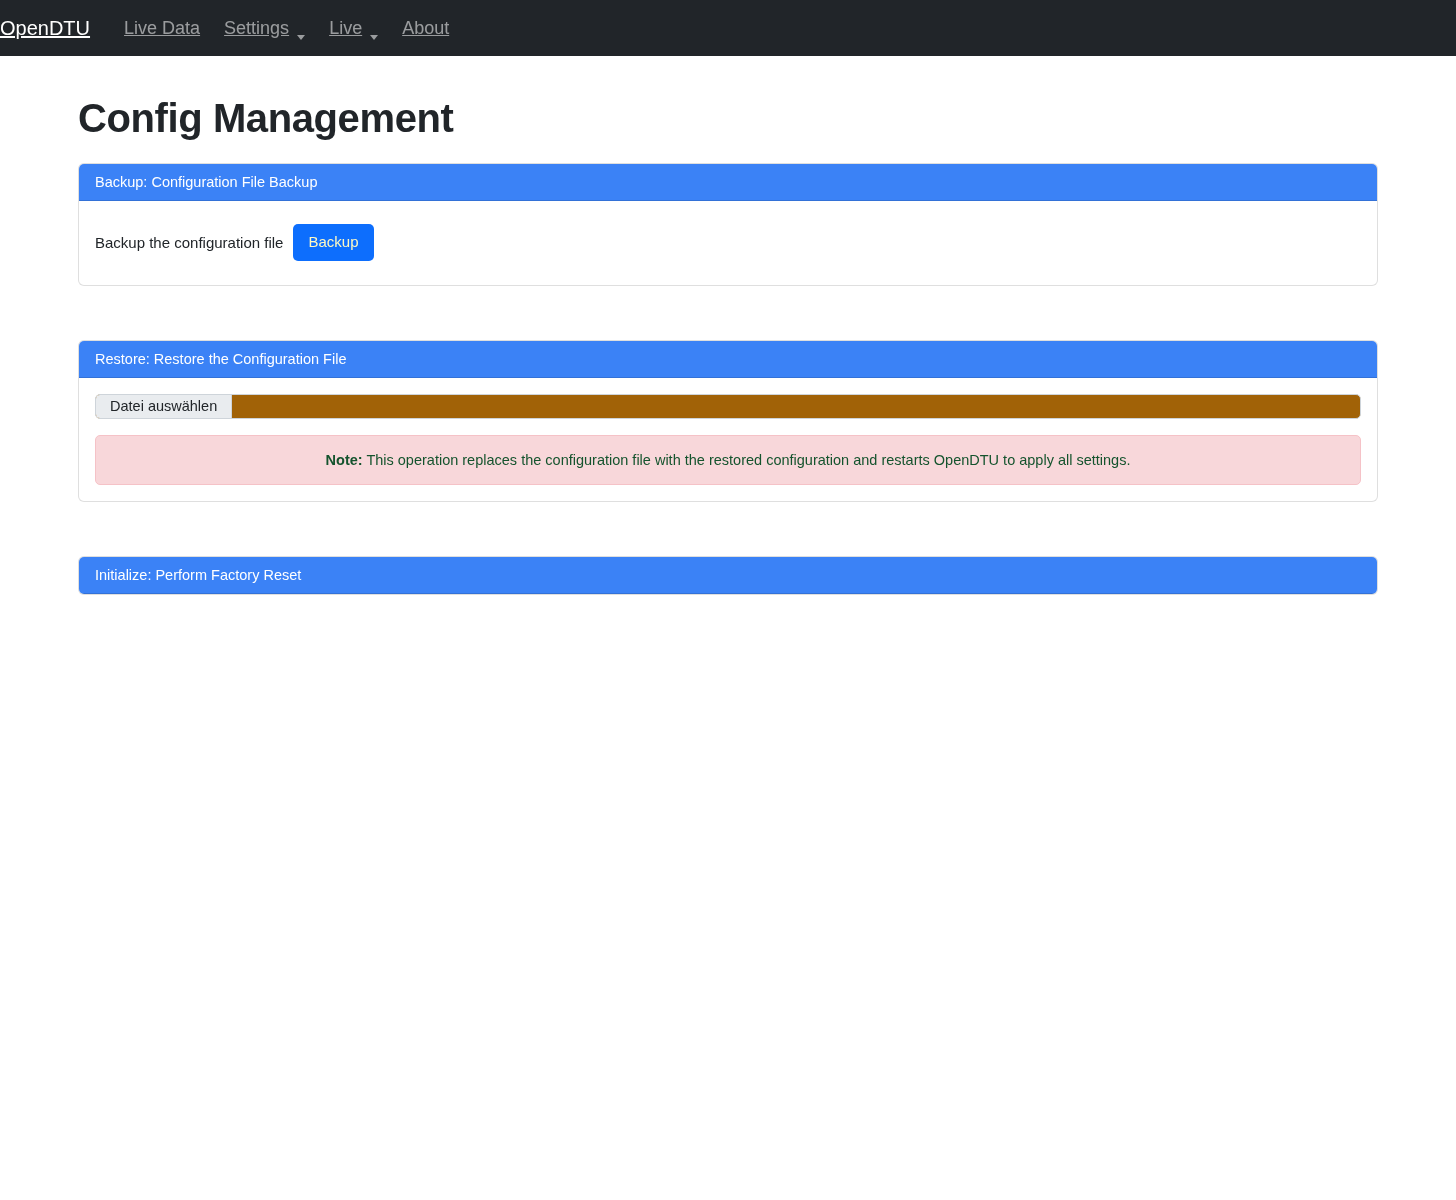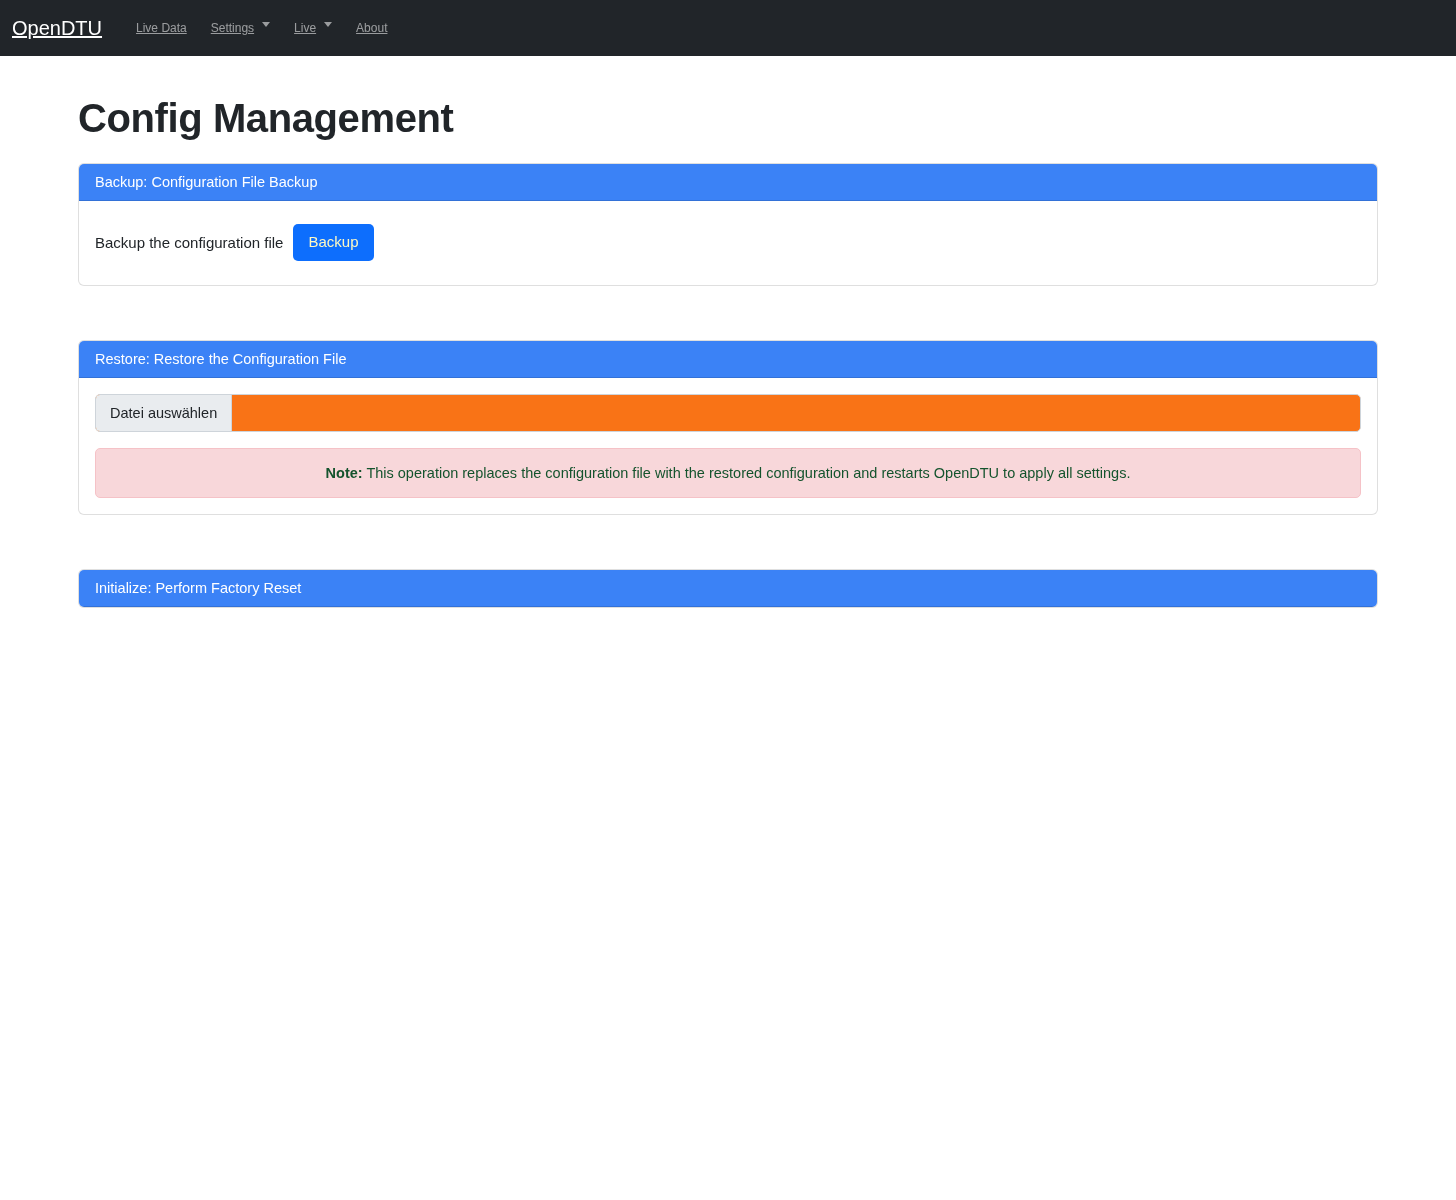--- a/index.html
+++ b/index.html
@@ -11,43 +11,43 @@
     font-family: "Liberation Sans", sans-serif;
     color: #212529;
   }
 
   
   .navbar {
     height: 56px;
     background: #212529;
     display: flex;
     align-items: center;
-    padding: 0 12px;
+    padding: 0 0;
     gap: 0;
   }
   .navbar-brand {
     color: #ffffff;
     font-size: 20px;
     line-height: 1;
     margin-right: 22px;
     padding: 4px 0;
     white-space: nowrap;
   }
   .nav-list {
     display: flex;
     align-items: center;
     gap: 0;
   }
   .nav-item {
     color: rgba(255,255,255,0.55);
-    font-size: 12px;
+    font-size: 18px;
     padding: 8px 12px;
     white-space: nowrap;
     display: flex;
-    align-items: flex-start;
+    align-items: flex-end;
     gap: 6px;
   }
   .caret {
     display: inline-block;
     width: 0; height: 0;
     border-left: 4px solid transparent;
     border-right: 4px solid transparent;
     border-top: 5px solid rgba(255,255,255,0.55);
     margin-left: 2px;
     position: relative;
@@ -115,22 +115,22 @@
     padding: 9px 15px;
   }
 
   
   .file-input {
     display: flex;
     align-items: stretch;
     border: 1px solid #ced4da;
     border-radius: 5px;
     overflow: hidden;
-    height: 38px;
-    background: #f97316;
+    height: 25px;
+    background: #a16207;
     margin-bottom: 16px;
   }
   .file-btn {
     background: #e9ecef;
     border-right: 1px solid #ced4da;
     padding: 0 14px;
     display: flex;
     align-items: center;
     font-size: 14.5px;
     color: #212529;

